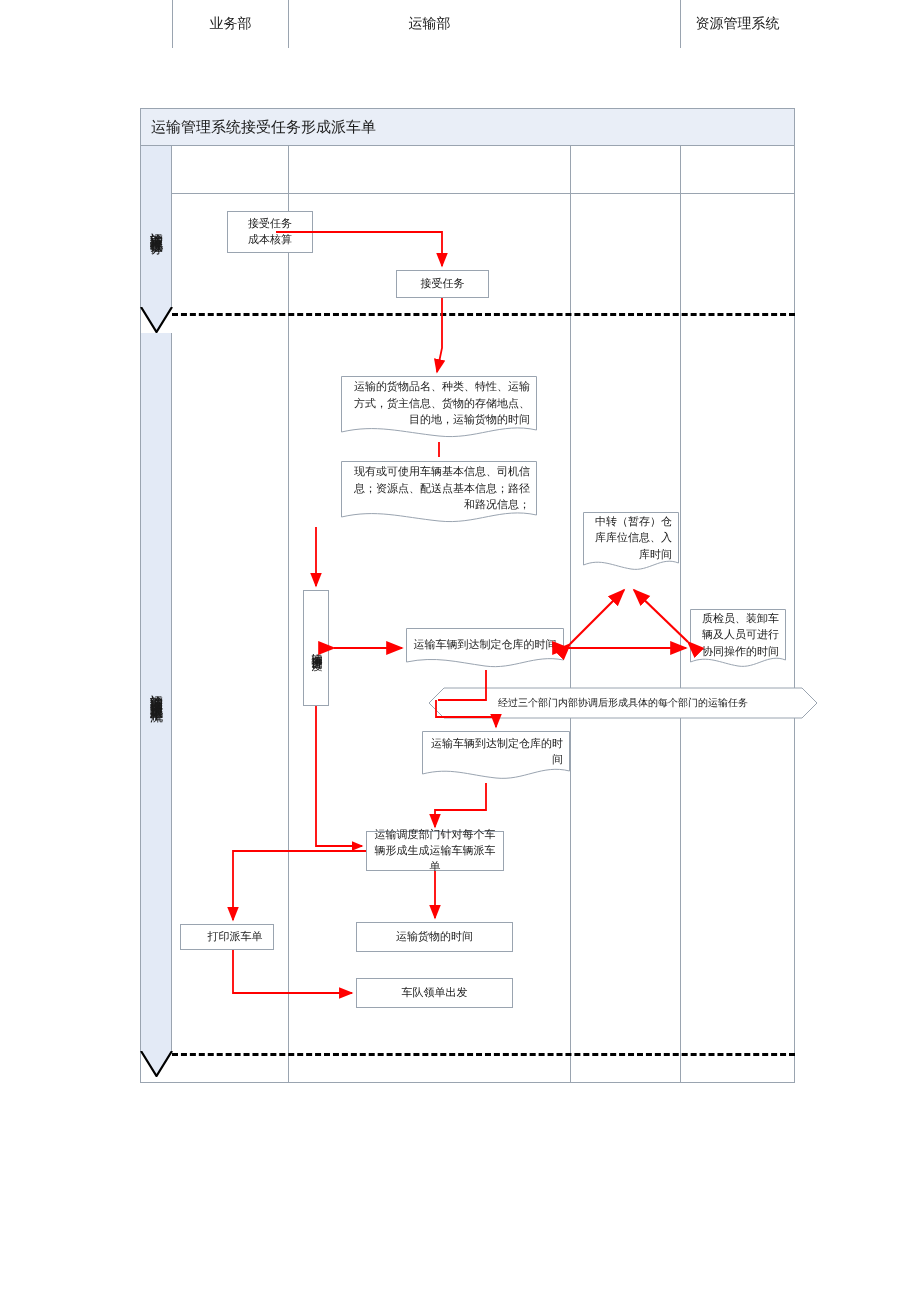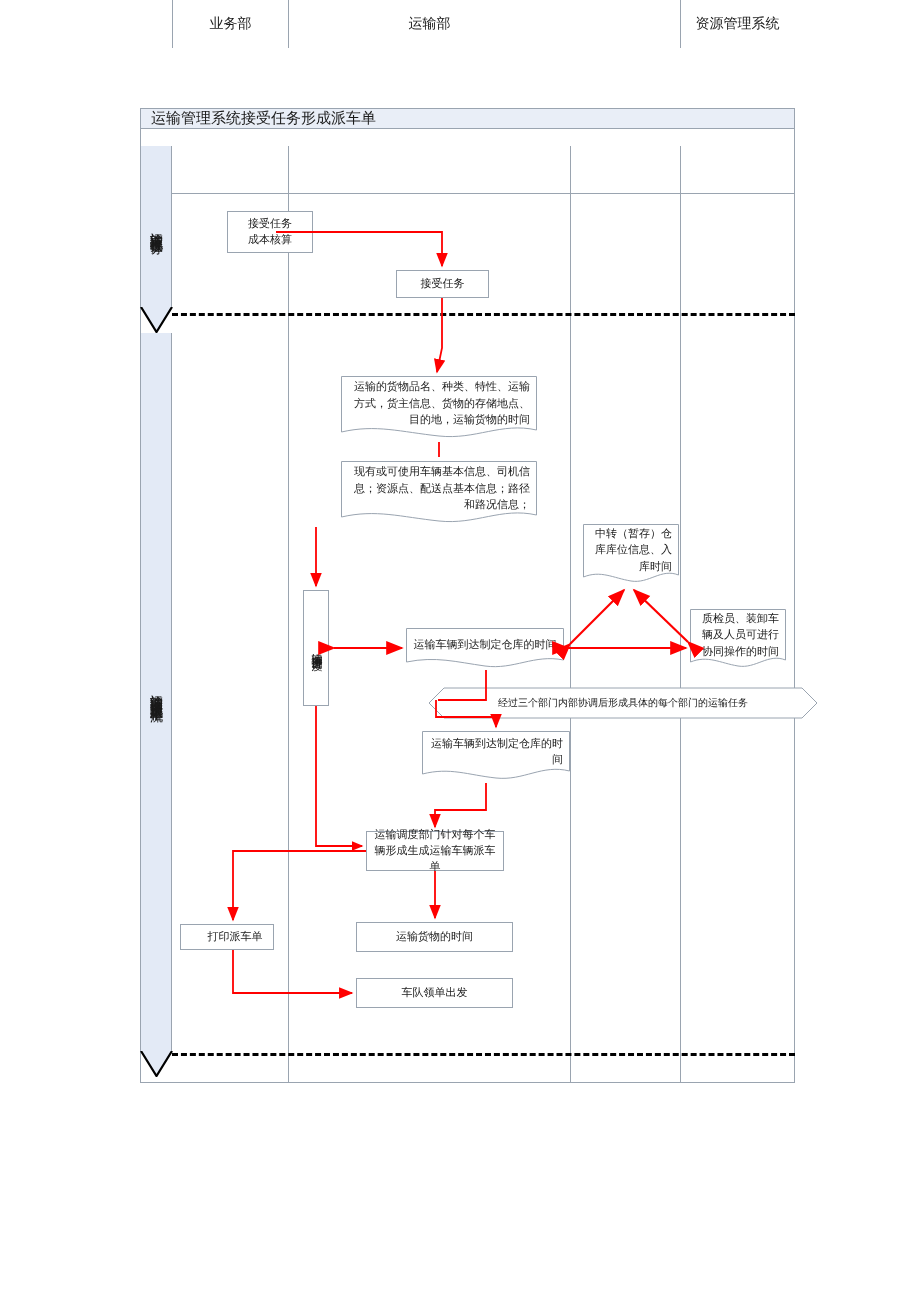--- a/index.html
+++ b/index.html
@@ -1,21 +1,21 @@
 <!DOCTYPE html>
 <html><head>
 <meta charset="utf-8">
 <style>
   html,body{margin:0;padding:0;background:#ffffff;}
   body{font-family:"Liberation Serif","DejaVu Serif",serif;}
   #page{position:relative;width:920px;height:1302px;overflow:hidden;background:#fff;}
 
   
   .frame{position:absolute;left:140px;top:108px;width:655px;height:975px;border:1px solid #9aa4b0;box-sizing:border-box;}
-  .title-bar{position:absolute;left:140px;top:108px;width:655px;height:21px;background:#e9eef7;border:1px solid #9aa4b0;box-sizing:border-box;
+  .title-bar{position:absolute;left:140px;top:108px;width:655px;height:38px;background:#e9eef7;border:1px solid #9aa4b0;box-sizing:border-box;
              display:flex;align-items:center;padding-left:10px;font-size:15px;color:#1a1a1a;}
 
   .hdr-row{position:absolute;left:140px;top:146px;width:655px;height:48px;box-sizing:border-box;border-bottom:1px solid #9aa4b0;}
   .hdr-cell{position:absolute;top:0;height:48px;display:flex;align-items:center;justify-content:center;font-size:14px;color:#1a1a1a;
             border-left:1px solid #9aa4b0;box-sizing:border-box;}
 
   
   .vsep{position:absolute;top:146px;width:0;border-left:1px solid #9aa4b0;height:937px;}
 
   
@@ -109,21 +109,21 @@
     <div class="doc-txt" style="height:54px;">运输的货物品名、种类、特性、运输方式，货主信息、货物的存储地点、目的地，运输货物的时间</div>
   </div>
 
   <div class="doc" style="left:341px;top:461px;width:196px;height:66px;">
     <svg viewBox="0 0 196 66" preserveAspectRatio="none">
       <path d="M0.5,0.5 H195.5 V54 C160,46 135,64 98,60 C60,56 35,48 0.5,56 Z" fill="#ffffff" stroke="#9aa4b0" stroke-width="1"></path>
     </svg>
     <div class="doc-txt" style="height:54px;">现有或可使用车辆基本信息、司机信息；资源点、配送点基本信息；路径和路况信息；</div>
   </div>
 
-  <div class="doc" style="left:583px;top:524px;width:96px;height:62px;">
+  <div class="doc" style="left:583px;top:512px;width:96px;height:62px;">
     <svg viewBox="0 0 96 62" preserveAspectRatio="none">
       <path d="M0.5,0.5 H95.5 V51 C78,44 66,60 48,57 C30,54 18,46 0.5,53 Z" fill="#ffffff" stroke="#9aa4b0" stroke-width="1"></path>
     </svg>
     <div class="doc-txt" style="height:51px;">中转（暂存）仓库库位信息、入库时间</div>
   </div>
 
   <div class="doc" style="left:690px;top:609px;width:96px;height:62px;">
     <svg viewBox="0 0 96 62" preserveAspectRatio="none">
       <path d="M0.5,0.5 H95.5 V51 C78,44 66,60 48,57 C30,54 18,46 0.5,53 Z" fill="#ffffff" stroke="#9aa4b0" stroke-width="1"></path>
     </svg>

